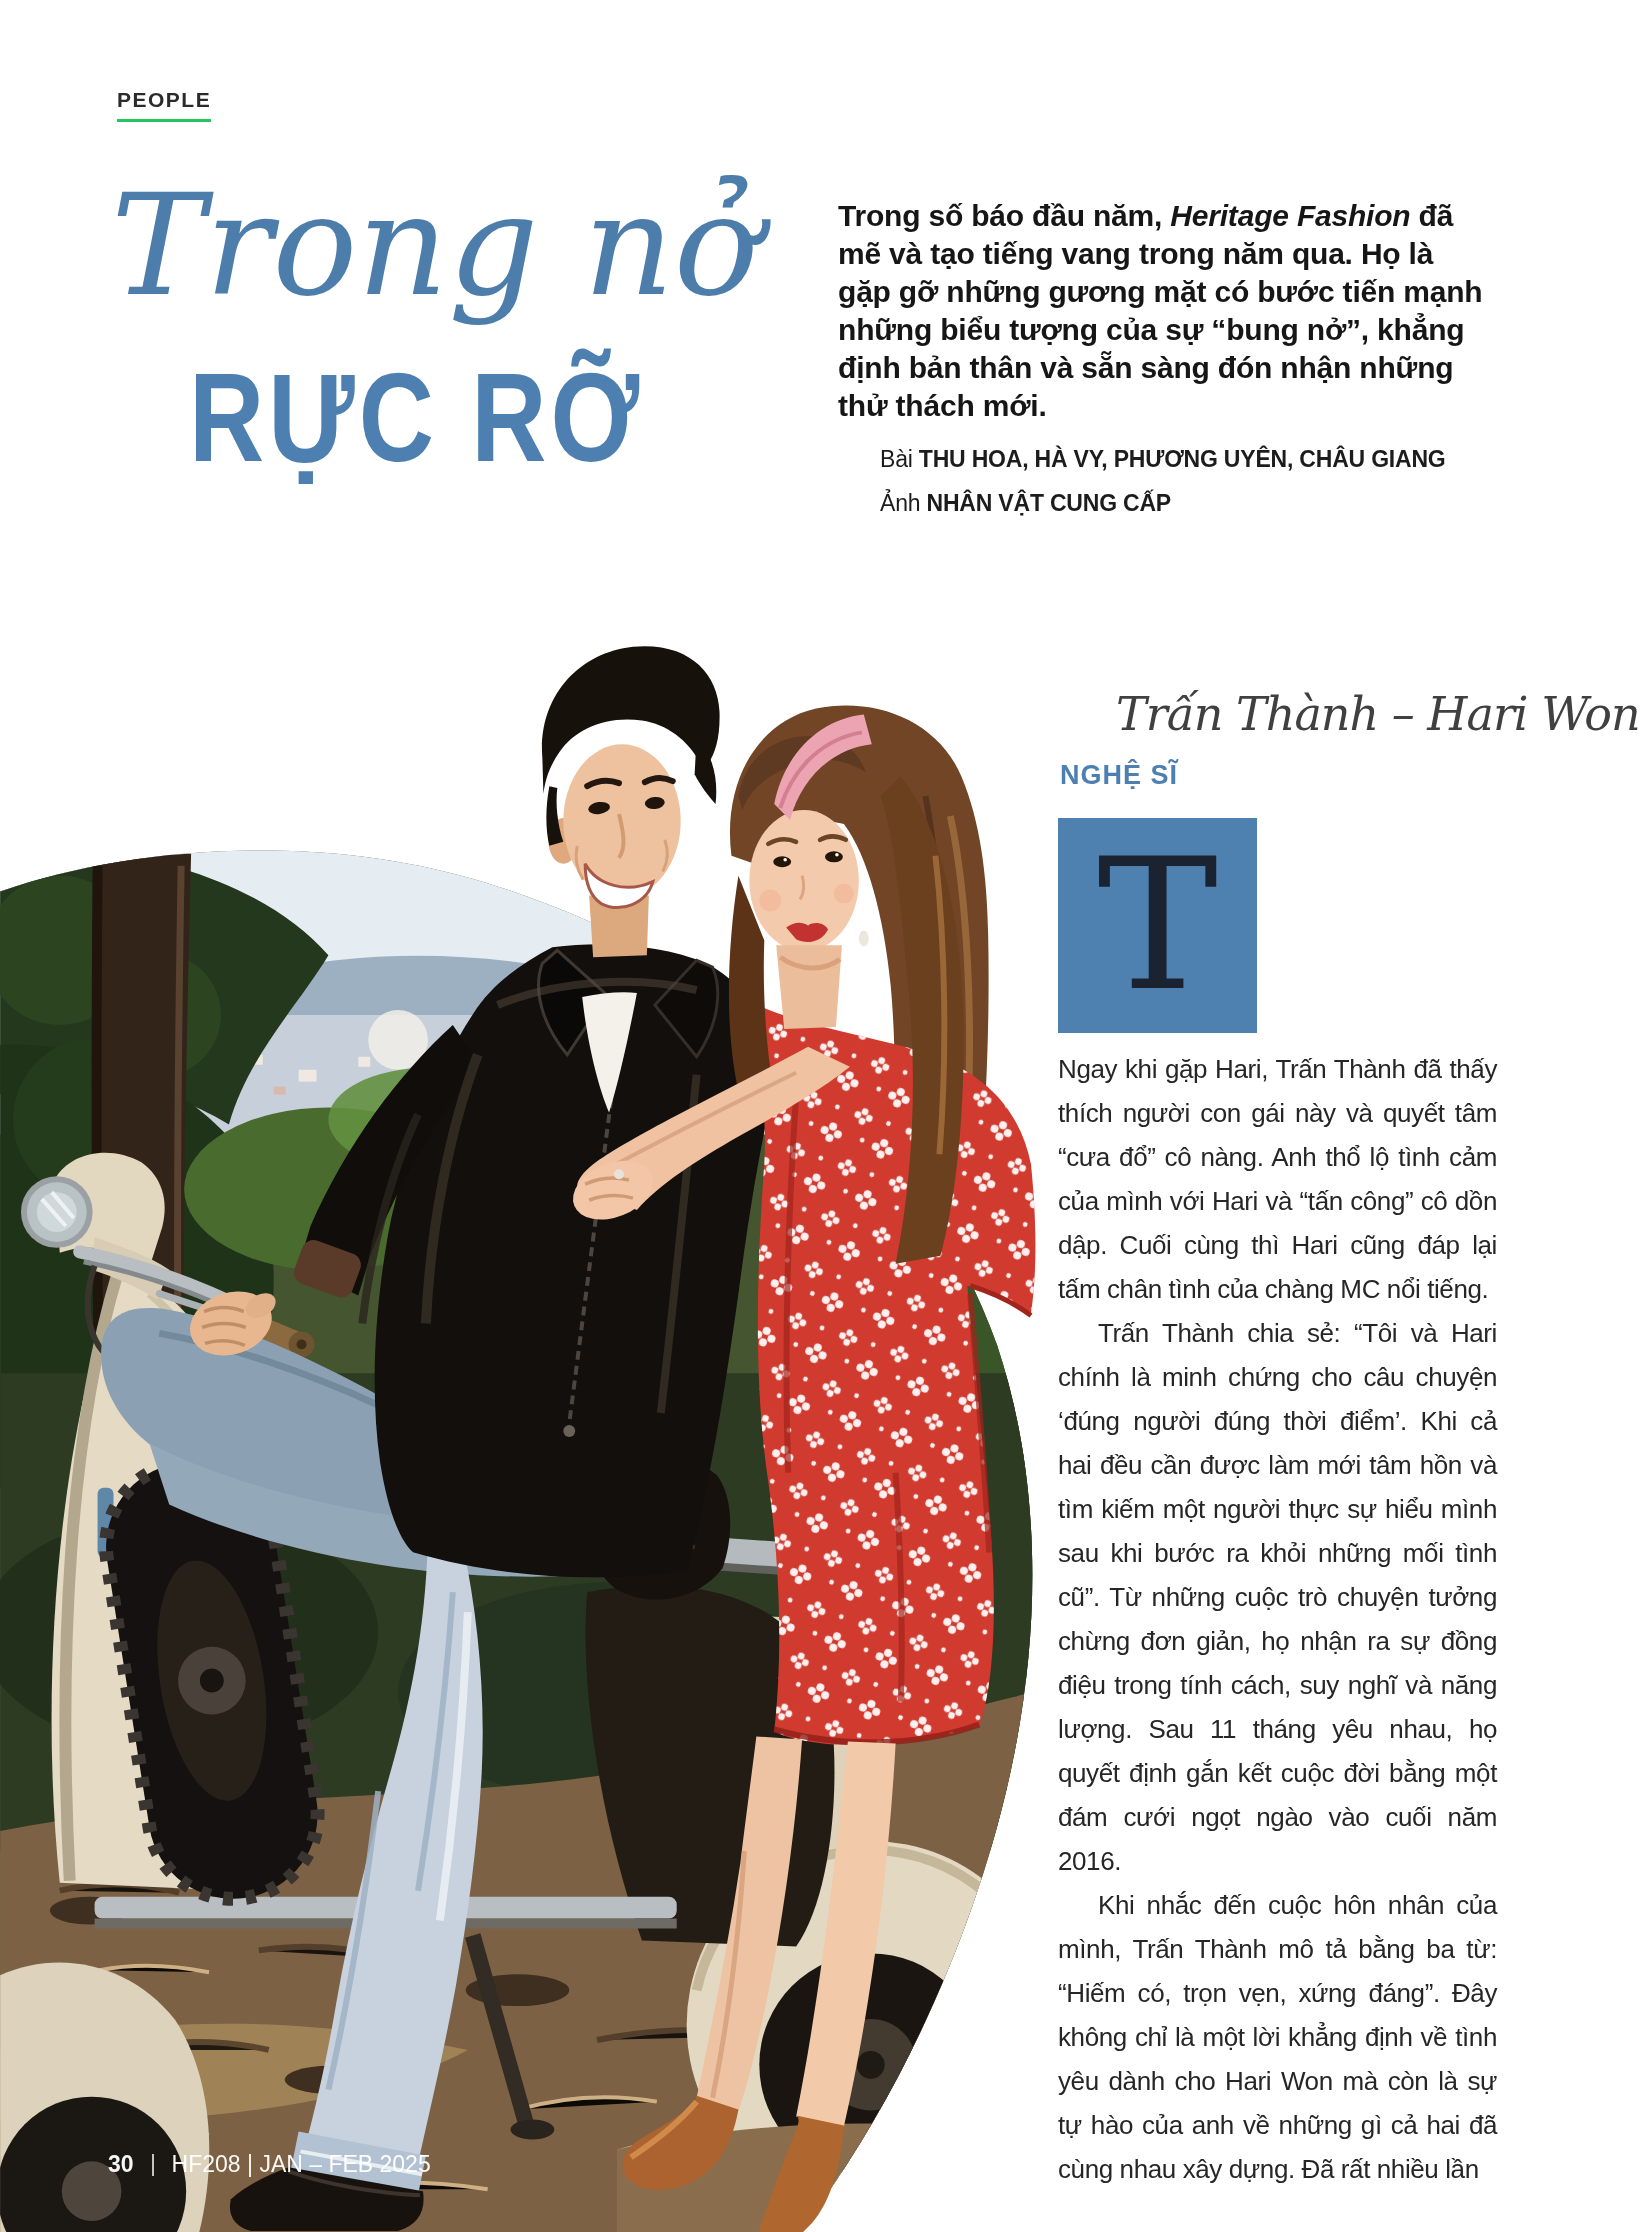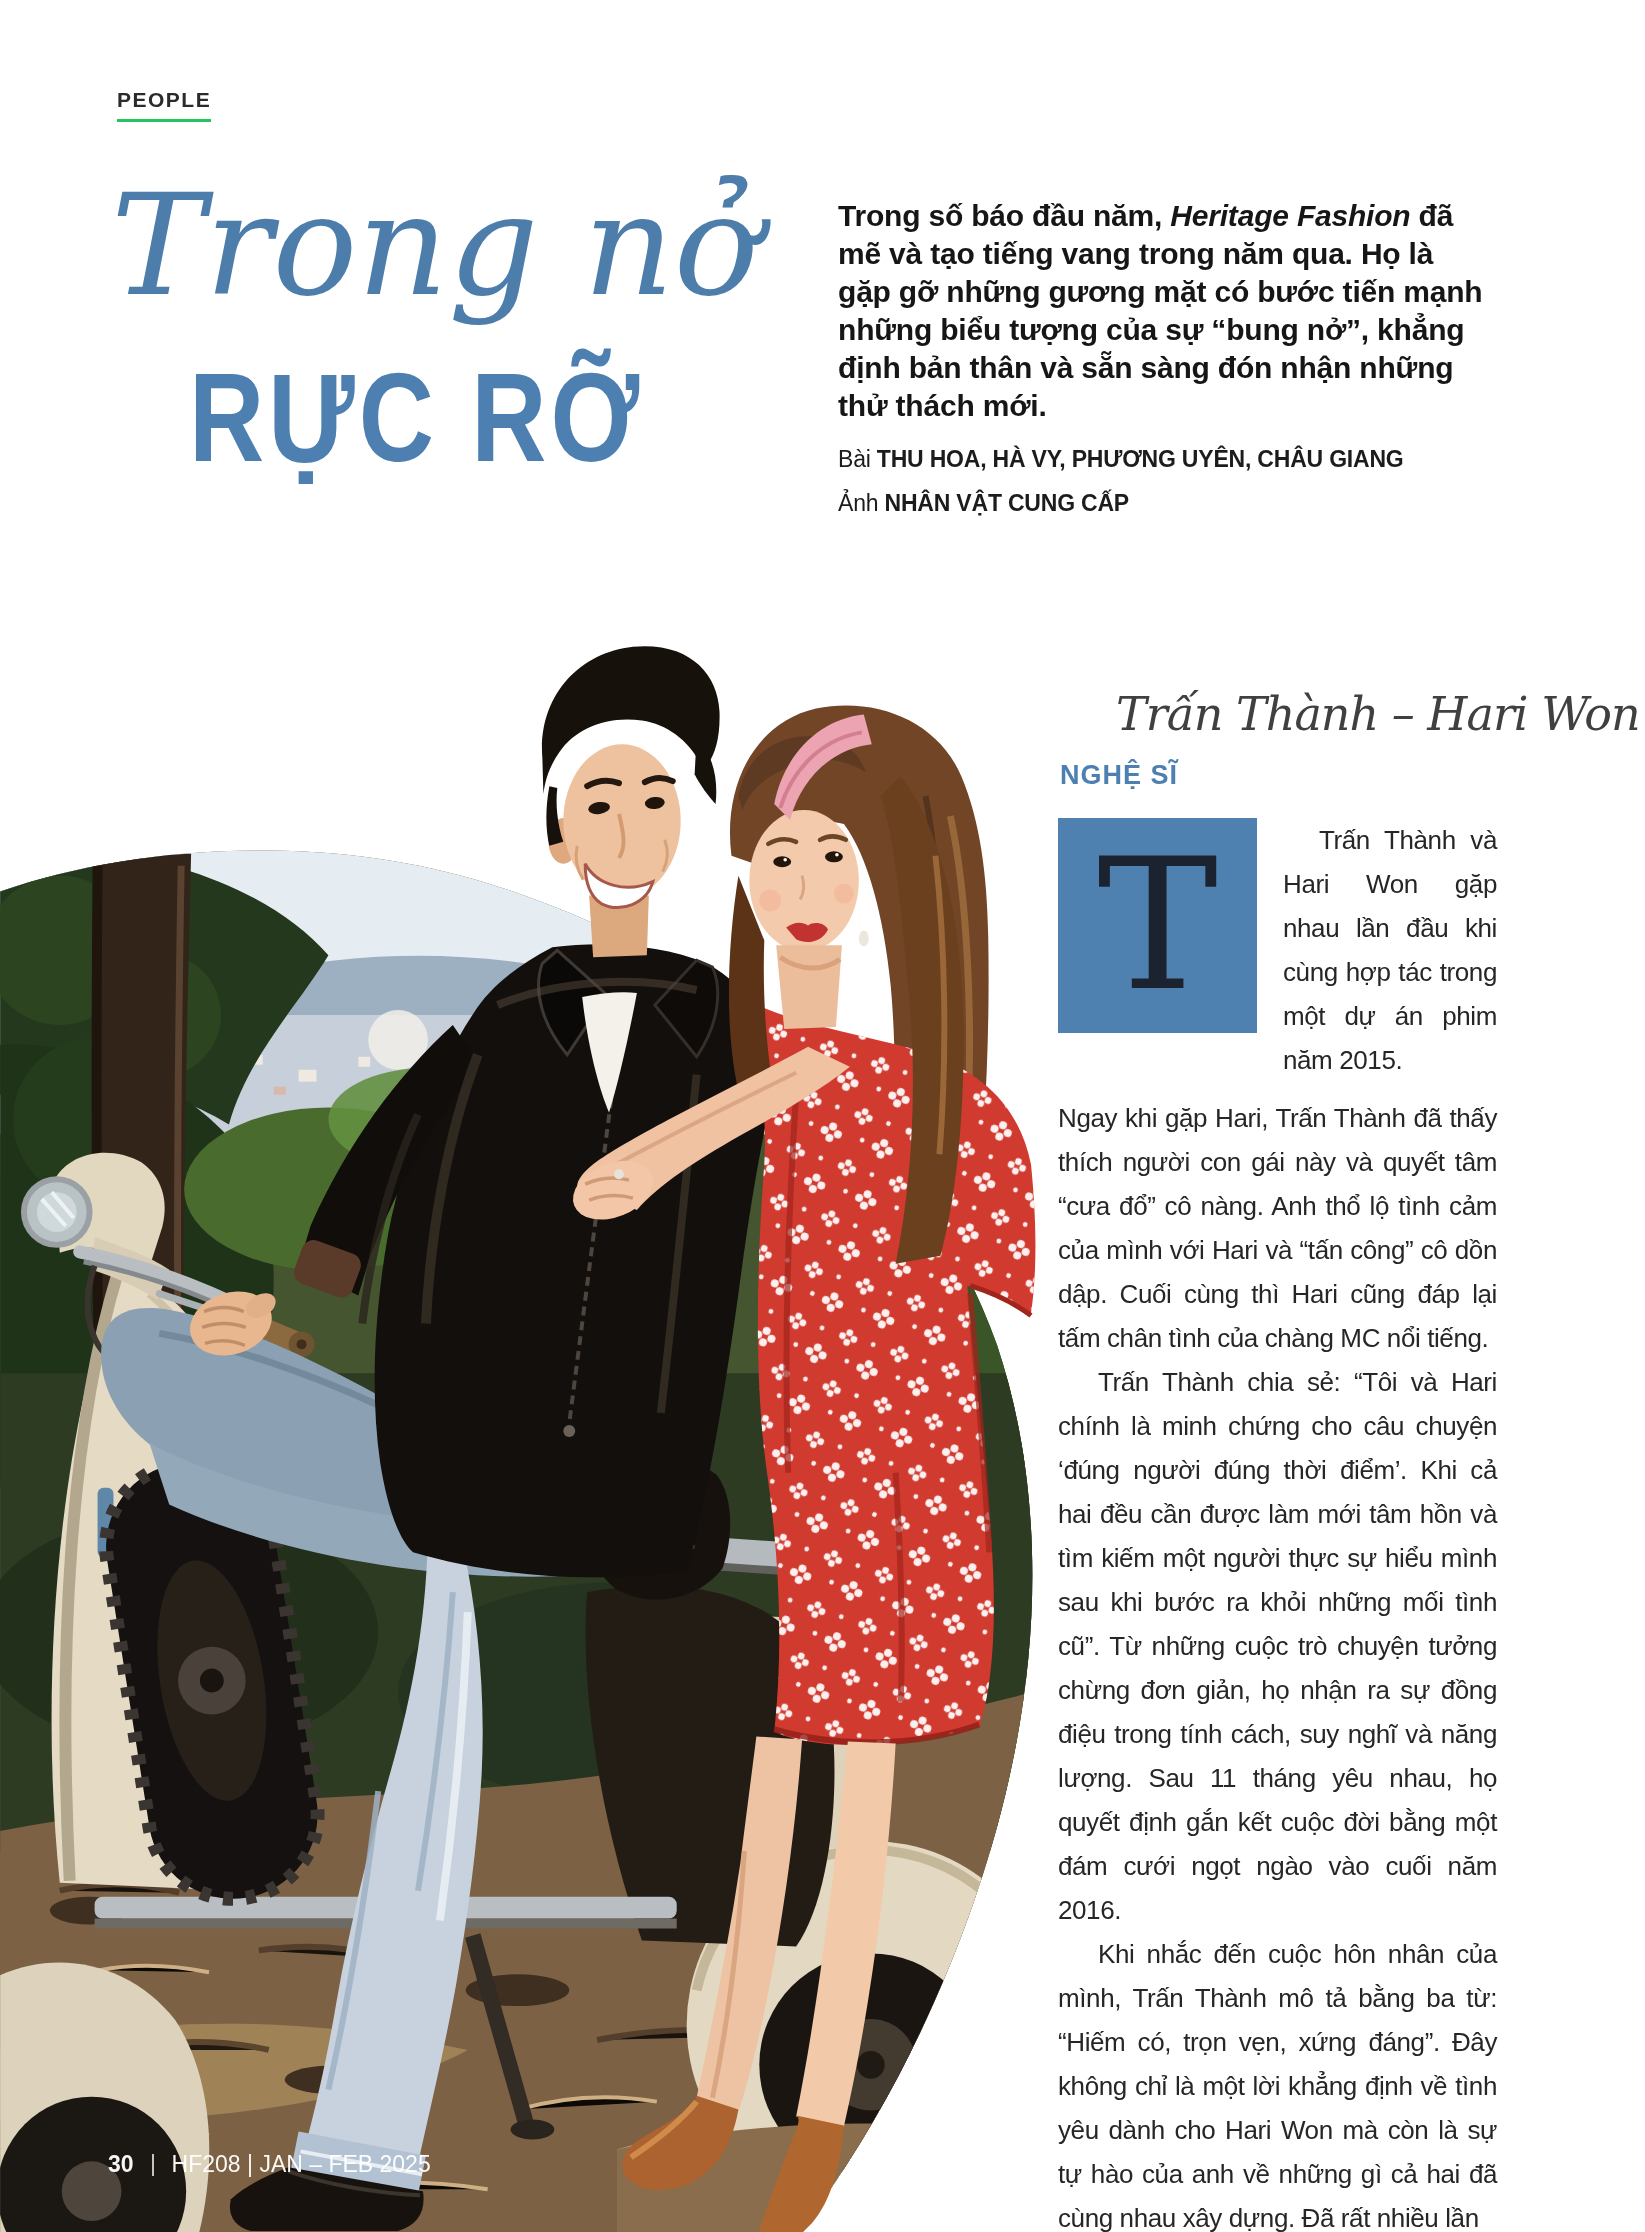--- a/index.html
+++ b/index.html
@@ -15,21 +15,21 @@
   .title-script{left:111px;top:175px;font-family:"DejaVu Serif","Liberation Serif",serif;
                 font-style:italic;font-weight:400;font-size:141px;line-height:1;color:#4d7dab;z-index:2;}
   .title-caps{left:189px;top:354px;font-size:127px;line-height:1;font-weight:bold;color:#4d80b1;
               letter-spacing:5px;transform:scaleX(.82);transform-origin:left top;z-index:2;}
 
   
   .intro{left:838px;top:197px;width:697px;color:#161616;font-weight:bold;font-size:30px;
          line-height:38px;letter-spacing:-0.2px;z-index:2;}
   .intro .iline{white-space:nowrap;}
   .intro .it{font-style:italic;}
-  .credits{margin-top:12px;font-weight:normal;font-size:23px;line-height:44px;color:#1c1c1c;}
+  .credits{margin-top:12px;font-weight:normal;font-size:23px;line-height:44px;color:#1c1c1c;margin-left:42px;}
   .credits b{font-weight:bold;}
 
   
   .profile-name{left:1116px;top:689px;width:557px;font-family:"DejaVu Serif","Liberation Serif",serif;
                 font-style:italic;font-size:46px;line-height:1.1;letter-spacing:-1px;color:#404040;
                 white-space:nowrap;z-index:2;}
   .profile-role{left:1060px;top:760px;font-size:27px;font-weight:bold;letter-spacing:1px;
                 color:#4d80b1;z-index:2;}
   .body-col{left:1058px;top:818px;width:439px;font-size:26px;line-height:44px;letter-spacing:-0.4px;
             color:#262626;text-align:justify;z-index:2;}
@@ -310,21 +310,20 @@
     <div class="credits"><span>Bài </span><b>THU HOA, HÀ VY, PHƯƠNG UYÊN, CHÂU GIANG</b></div>
     <div class="credits" style="margin-top:0;"><span>Ảnh </span><b>NHÂN VẬT CUNG CẤP</b></div>
   </div>
 
   <div class="abs profile-name">Trấn Thành – Hari Won</div>
   <div class="abs profile-role">NGHỆ SĨ</div>
 
   <div class="abs body-col">
     <div class="p1row">
       <div class="dropcap">T</div>
-      <div class="beside">Trấn Thành và Hari Won gặp nhau lần đầu khi cùng hợp tác trong một dự án phim năm 2015.</div>
     </div>
     <p class="first">Ngay khi gặp Hari, Trấn Thành đã thấy thích người con gái này và quyết tâm “cưa đổ” cô nàng. Anh thổ lộ tình cảm của mình với Hari và “tấn công” cô dồn dập. Cuối cùng thì Hari cũng đáp lại tấm chân tình của chàng MC nổi tiếng.</p>
     <p class="ind">Trấn Thành chia sẻ: “Tôi và Hari chính là minh chứng cho câu chuyện ‘đúng người đúng thời điểm’. Khi cả hai đều cần được làm mới tâm hồn và tìm kiếm một người thực sự hiểu mình sau khi bước ra khỏi những mối tình cũ”. Từ những cuộc trò chuyện tưởng chừng đơn giản, họ nhận ra sự đồng điệu trong tính cách, suy nghĩ và năng lượng. Sau 11 tháng yêu nhau, họ quyết định gắn kết cuộc đời bằng một đám cưới ngọt ngào vào cuối năm 2016.</p>
     <p class="ind">Khi nhắc đến cuộc hôn nhân của mình, Trấn Thành mô tả bằng ba từ: “Hiếm có, trọn vẹn, xứng đáng”. Đây không chỉ là một lời khẳng định về tình yêu dành cho Hari Won mà còn là sự tự hào của anh về những gì cả hai đã cùng nhau xây dựng. Đã rất nhiều lần</p>
   </div>
 
   <div class="abs footer">
     <span class="pnum">30</span>
     <span class="sep"></span>
     <span class="issue">HF208 | JAN – FEB 2025</span>

